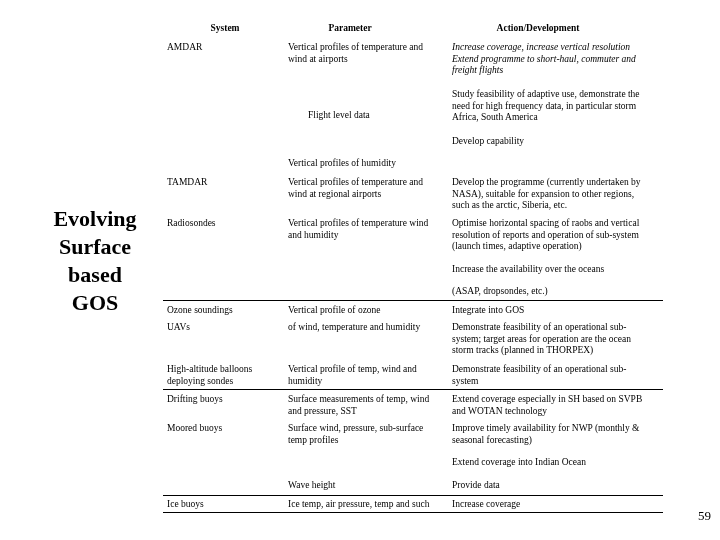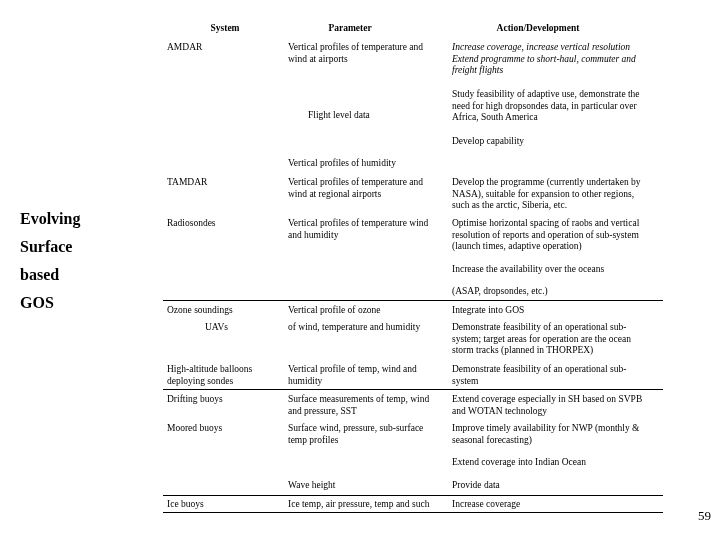--- a/index.html
+++ b/index.html
@@ -1,19 +1,19 @@
 <!DOCTYPE html>
 <html><head>
   <meta charset="utf-8">
   <style>
     html, body { margin: 0; padding: 0; background: #ffffff; }
     body { width: 720px; height: 540px; position: relative; overflow: hidden;
            font-family: "Liberation Serif", serif; color: #000; }
     .side-title { position: absolute; left: 20px; top: 205px; width: 150px;
-                  font-weight: bold; font-size: 16px; line-height: 28px; }
+                  text-align: center; font-weight: bold; font-size: 22px; line-height: 28px; }
     .t { position: absolute; font-size: 9.5px; line-height: 11.5px; white-space: nowrap; }
     .hdr { font-weight: bold; text-align: center; }
     .rule { position: absolute; left: 163px; width: 500px; height: 0; border-top: 1.3px solid #000; }
     .page-num { position: absolute; left: 682px; top: 508px; font-size: 13px; margin-left: 16px; }
   </style>
 </head>
 <body>
 
 <div class="side-title">
   <div>Evolving</div>
@@ -36,21 +36,21 @@
     <div class="t" style="left: 452px; top: 42px; font-style: italic;">
       <div>Increase coverage, increase vertical resolution</div>
       <div>Extend programme to short-haul, commuter and</div>
       <div>freight flights</div>
     </div>
     <div class="t" style="left: 288px; top: 110px; margin-left: 20px;">
       <div>Flight level data</div>
     </div>
     <div class="t" style="left: 452px; top: 89px;">
       <div>Study feasibility of adaptive use, demonstrate the</div>
-      <div>need for high dropsondes data, in particular over</div>
+      <div>need for high frequency data, in particular storm</div>
       <div>Africa, South America</div>
     </div>
     <div class="t" style="left: 452px; top: 136px;">
       <div>Develop capability</div>
     </div>
     <div class="t" style="left: 288px; top: 158px;">
       <div>Vertical profiles of humidity</div>
     </div>
     <div class="t" style="left: 167px; top: 177px;">
       <div>TAMDAR</div>
@@ -84,21 +84,21 @@
     </div>
     <div class="t" style="left: 167px; top: 305px;">
       <div>Ozone soundings</div>
     </div>
     <div class="t" style="left: 288px; top: 305px;">
       <div>Vertical profile of ozone</div>
     </div>
     <div class="t" style="left: 452px; top: 305px;">
       <div>Integrate into GOS</div>
     </div>
-    <div class="t" style="left: 167px; top: 322px; margin-left: 38px;">
+    <div class="t" style="left: 167px; top: 322px;">
       <div>UAVs</div>
     </div>
     <div class="t" style="left: 288px; top: 322px;">
       <div>of wind, temperature and humidity</div>
     </div>
     <div class="t" style="left: 452px; top: 322px;">
       <div>Demonstrate feasibility of an operational sub-</div>
       <div>system; target areas for operation are the ocean</div>
       <div>storm tracks (planned in THORPEX)</div>
     </div>

